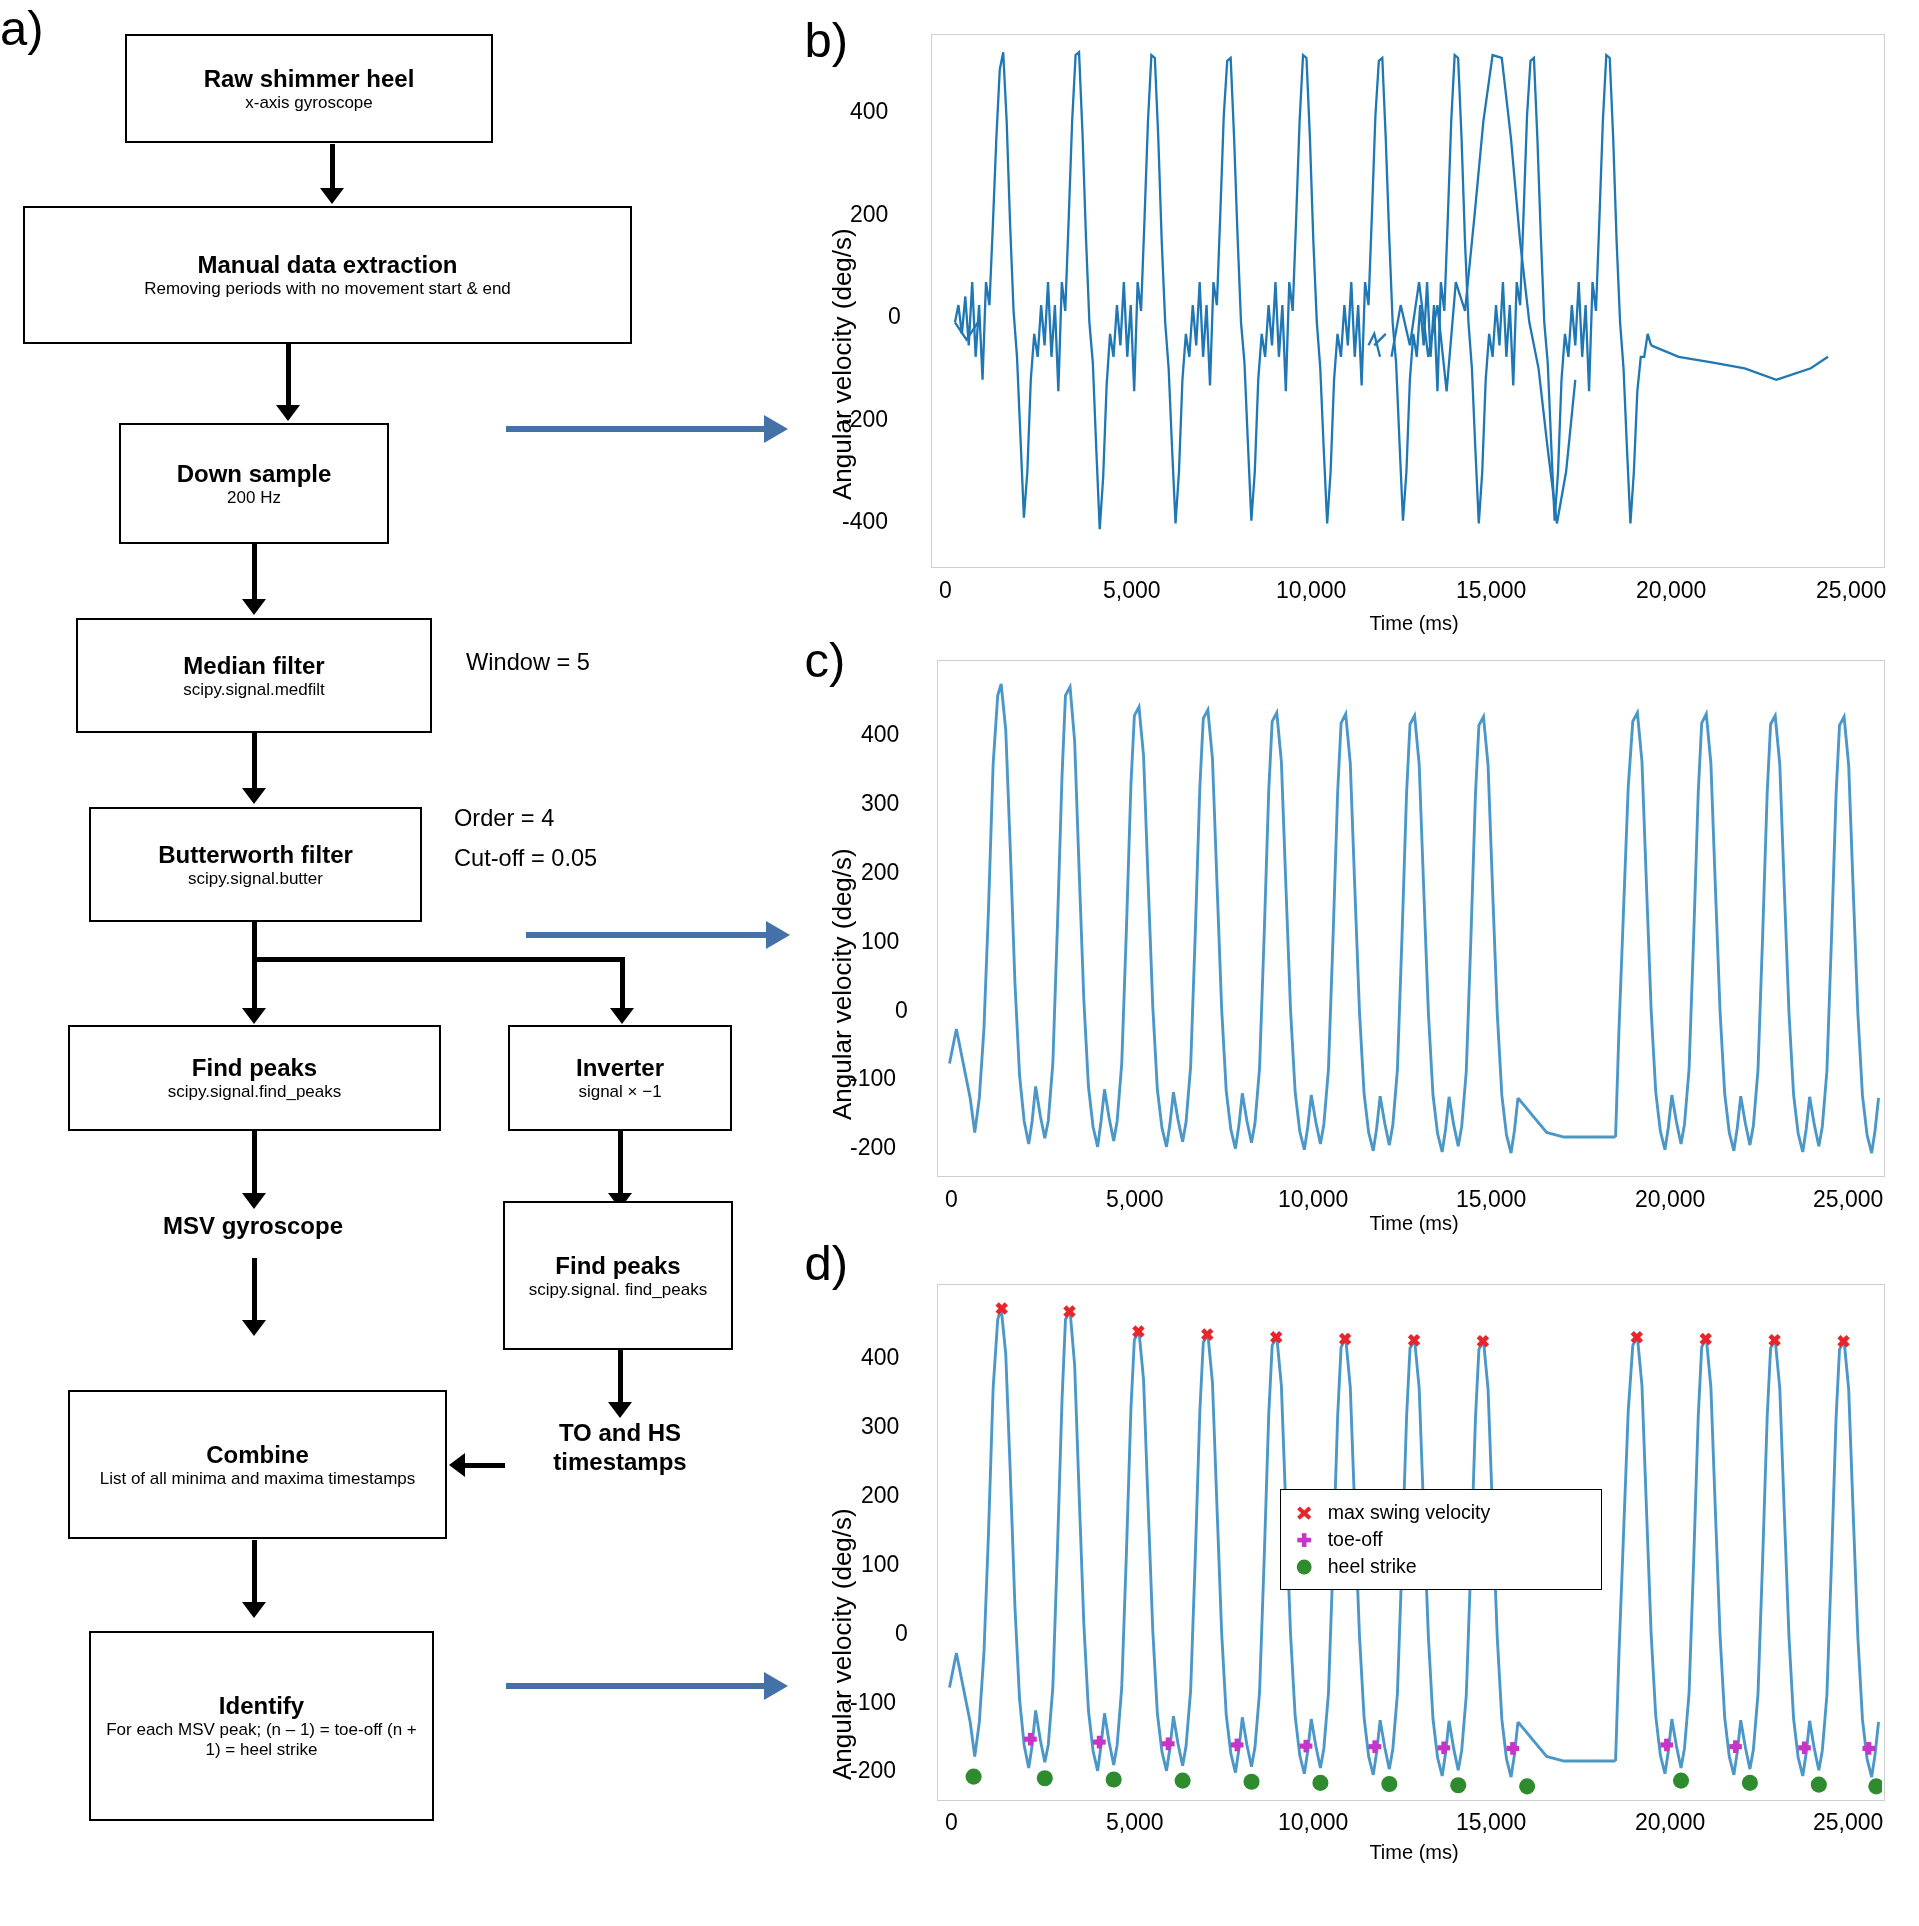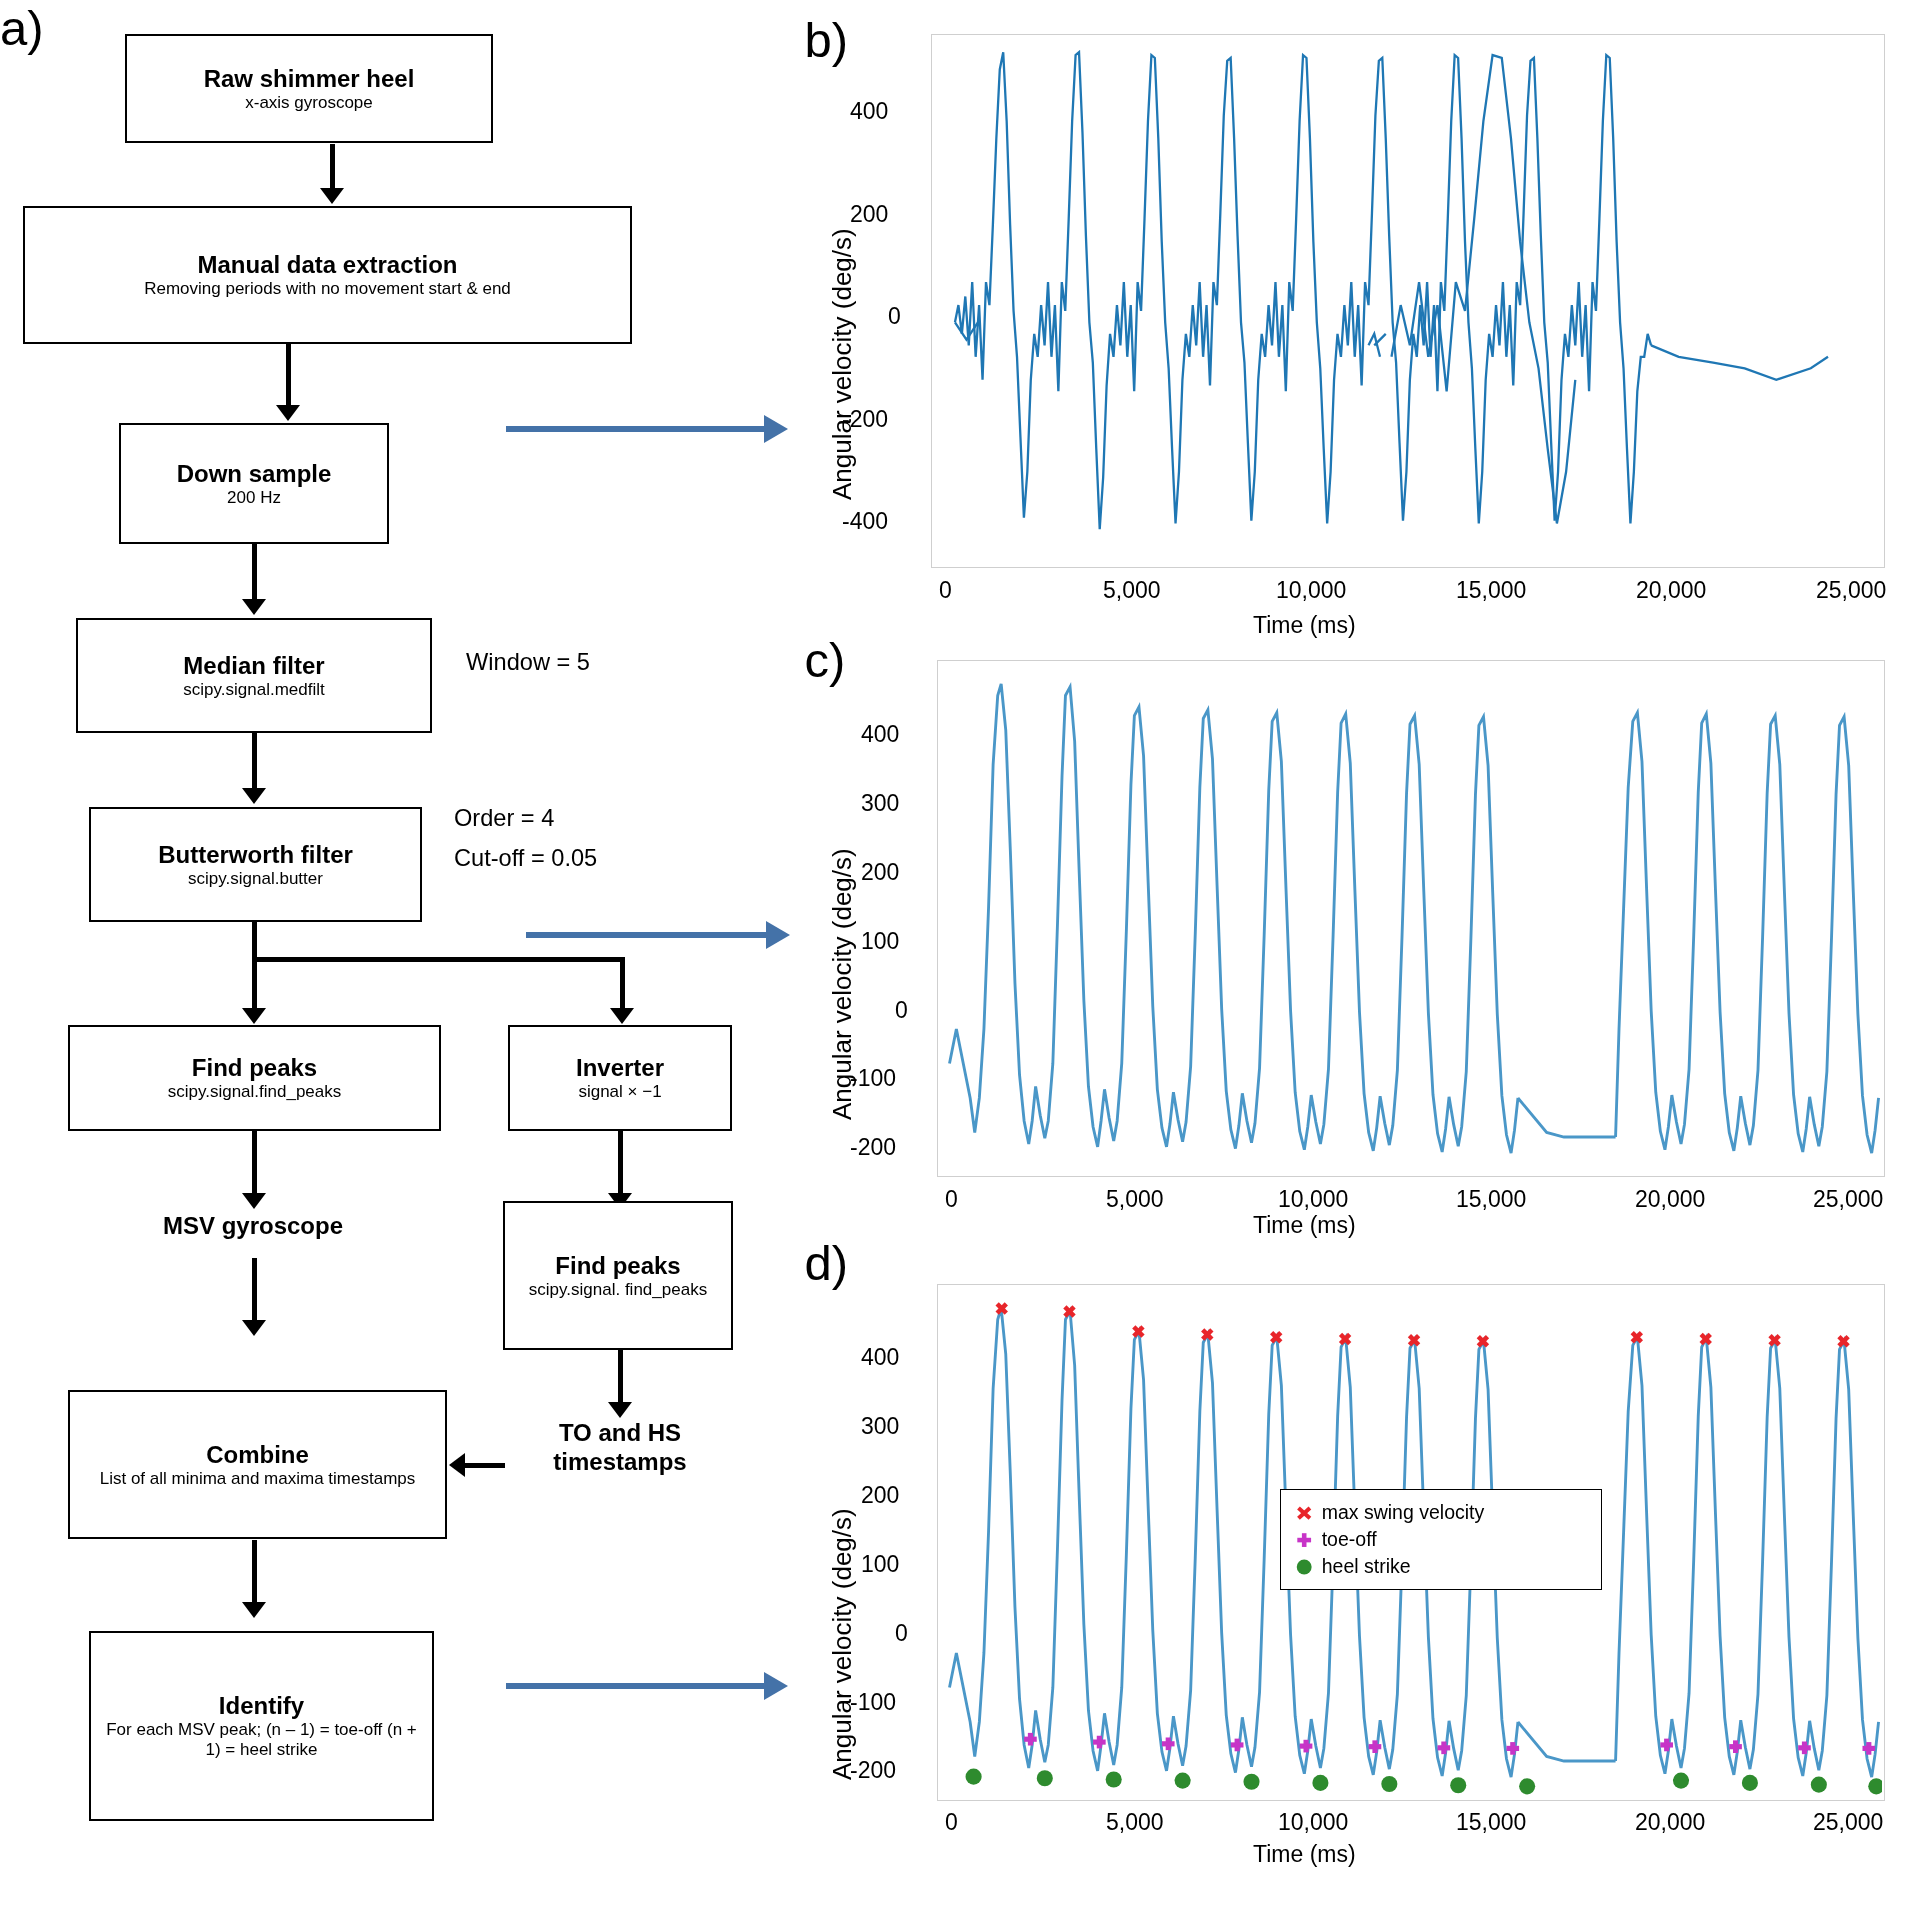--- a/index.html
+++ b/index.html
@@ -25,25 +25,25 @@
   .vline{position:absolute;background:#000;width:5.2px;}
   
   .barrow{position:absolute;height:6.3px;background:#4472a8;}
   .barrow:after{content:"";position:absolute;right:-23px;top:-11px;
       border-top:14.4px solid transparent;border-bottom:14.4px solid transparent;border-left:24px solid #4472a8;}
 
   
   .chart-wrap{position:absolute;}
   .plotbox{position:absolute;border:1.7px solid #cfcfcf;box-sizing:border-box;background:#fff;overflow:hidden;}
   .ylab{position:absolute;font-size:26px;transform-origin:0 0;transform:rotate(-90deg);white-space:nowrap;}
-  .xlab{position:absolute;font-size:23px;}
+  .xlab{position:absolute;font-size:20px;text-align:center;}
   .tick{position:absolute;font-size:23px;white-space:nowrap;}
   .legend{position:absolute;border:1.7px solid #000;background:#fff;padding:6.9px 10.3px;font-size:19.5px;}
   .legrow{display:flex;align-items:center;margin:4px 0;}
-  .legrow span.lbl{margin-left:4px;}
+  .legrow span.lbl{margin-left:10px;}
   svg{display:block;}
 </style>
 </head>
 <body>
 
 <div id="flow">
 
   <div class="panel-label" style="left:11.5px;top:34px;">a)</div>
 
   <div class="box" style="left:125px;top:34px;width:368px;height:109px;">

